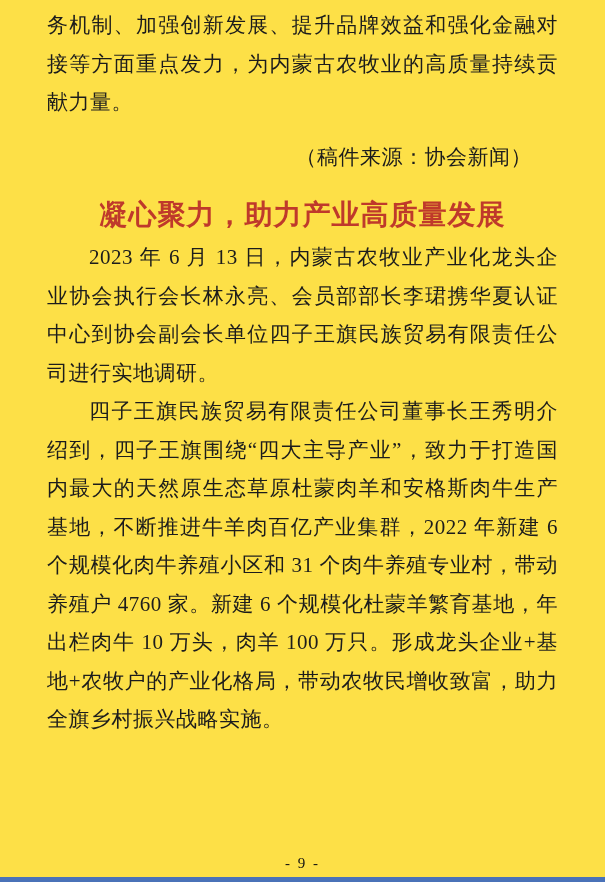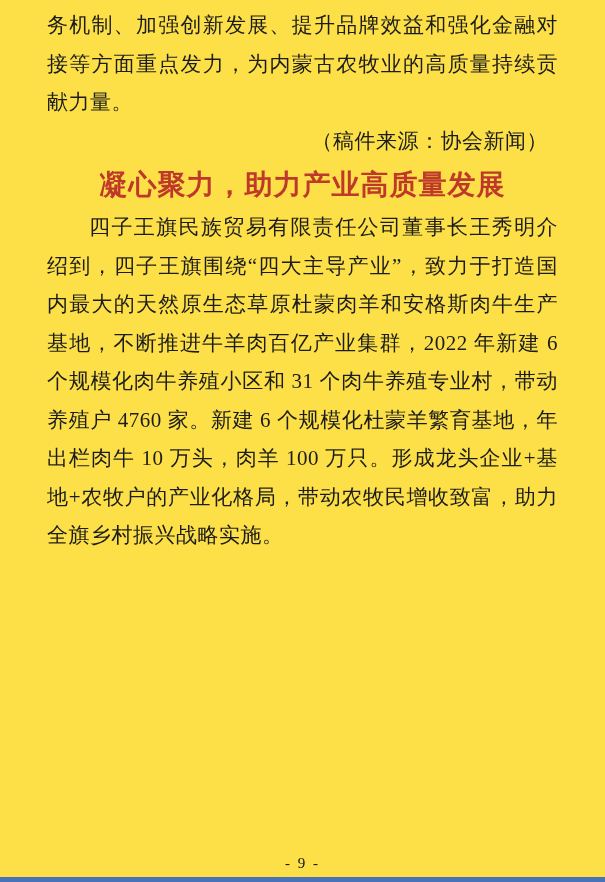--- a/index.html
+++ b/index.html
@@ -27,21 +27,21 @@
     margin: 0;
     font-size: 21px;
     line-height: 38.5px;
     text-align: justify;
     letter-spacing: 0.5px;
   }
   .body-par.indent {
     text-indent: 2em;
   }
   .source-line {
-    margin: 0;
+    margin: 16px;
     font-size: 21px;
     line-height: 38.5px;
     text-align: right;
     padding-right: 10px;
     letter-spacing: 0.5px;
   }
   .article-title {
     margin: 2px 0 0 0;
     font-size: 28px;
     line-height: 46px;
@@ -77,20 +77,21 @@
 <div class="page">
   <div class="content">
 
     <p class="body-par">务机制、加强创新发展、提升品牌效益和强化金融对接等方面重点发力，为内蒙古农牧业的高质量持续贡献力量。</p>
 
 
     <p class="source-line">（稿件来源：协会新闻）</p>
 
     <h1 class="article-title" style="color: rgb(191, 57, 43);">凝心聚力，助力产业高质量发展</h1>
 
+    <p class="body-par indent">2023 年 6 月 13 日，内蒙古农牧业产业化龙头企业协会执行会长林永亮、会员部部长李珺携华夏认证中心到协会副会长单位四子王旗民族贸易有限责任公司进行实地调研。</p>
 
     <p class="body-par indent">四子王旗民族贸易有限责任公司董事长王秀明介绍到，四子王旗围绕“四大主导产业”，致力于打造国内最大的天然原生态草原杜蒙肉羊和安格斯肉牛生产基地，不断推进牛羊肉百亿产业集群，2022 年新建 6 个规模化肉牛养殖小区和 31 个肉牛养殖专业村，带动养殖户 4760 家。新建 6 个规模化杜蒙羊繁育基地，年出栏肉牛 10 万头，肉羊 100 万只。形成龙头企业+基地+农牧户的产业化格局，带动农牧民增收致富，助力全旗乡村振兴战略实施。</p>
 
   </div>
 
   <div class="page-footer">
     <span class="page-number">- 9 -</span>
   </div>
 
   <div class="footer-bar" style="background: rgb(74, 114, 184);"></div>

